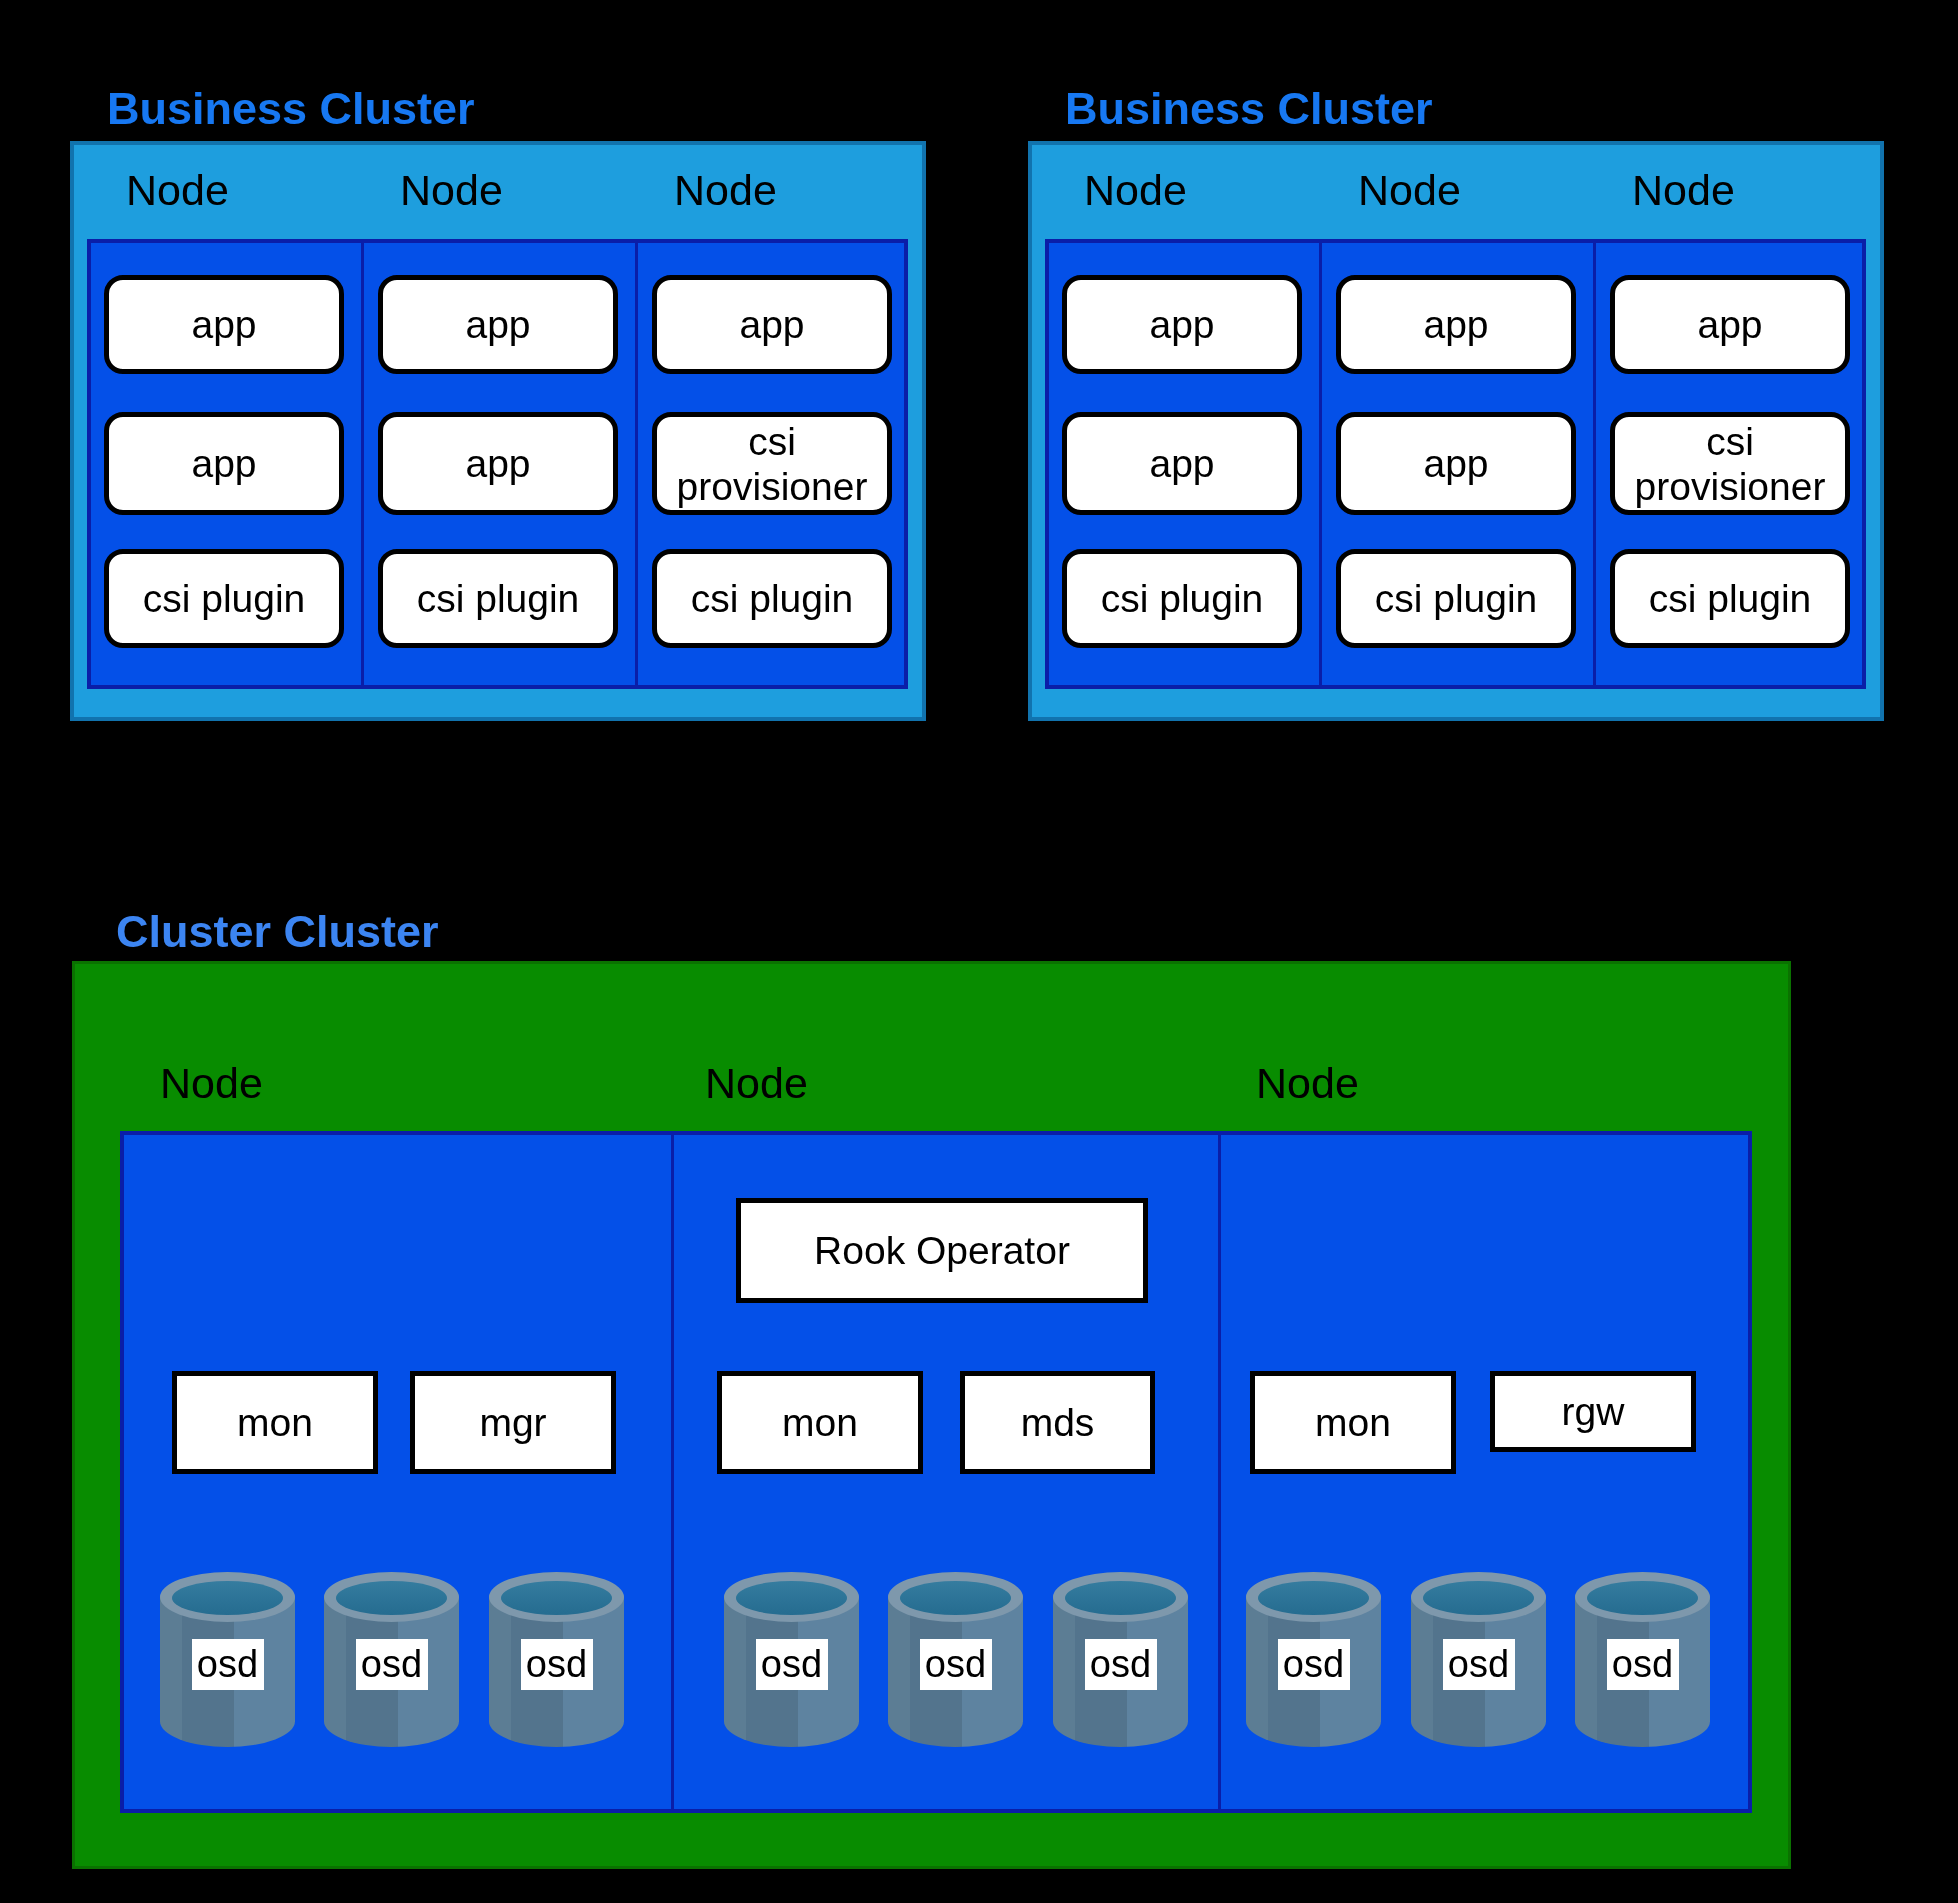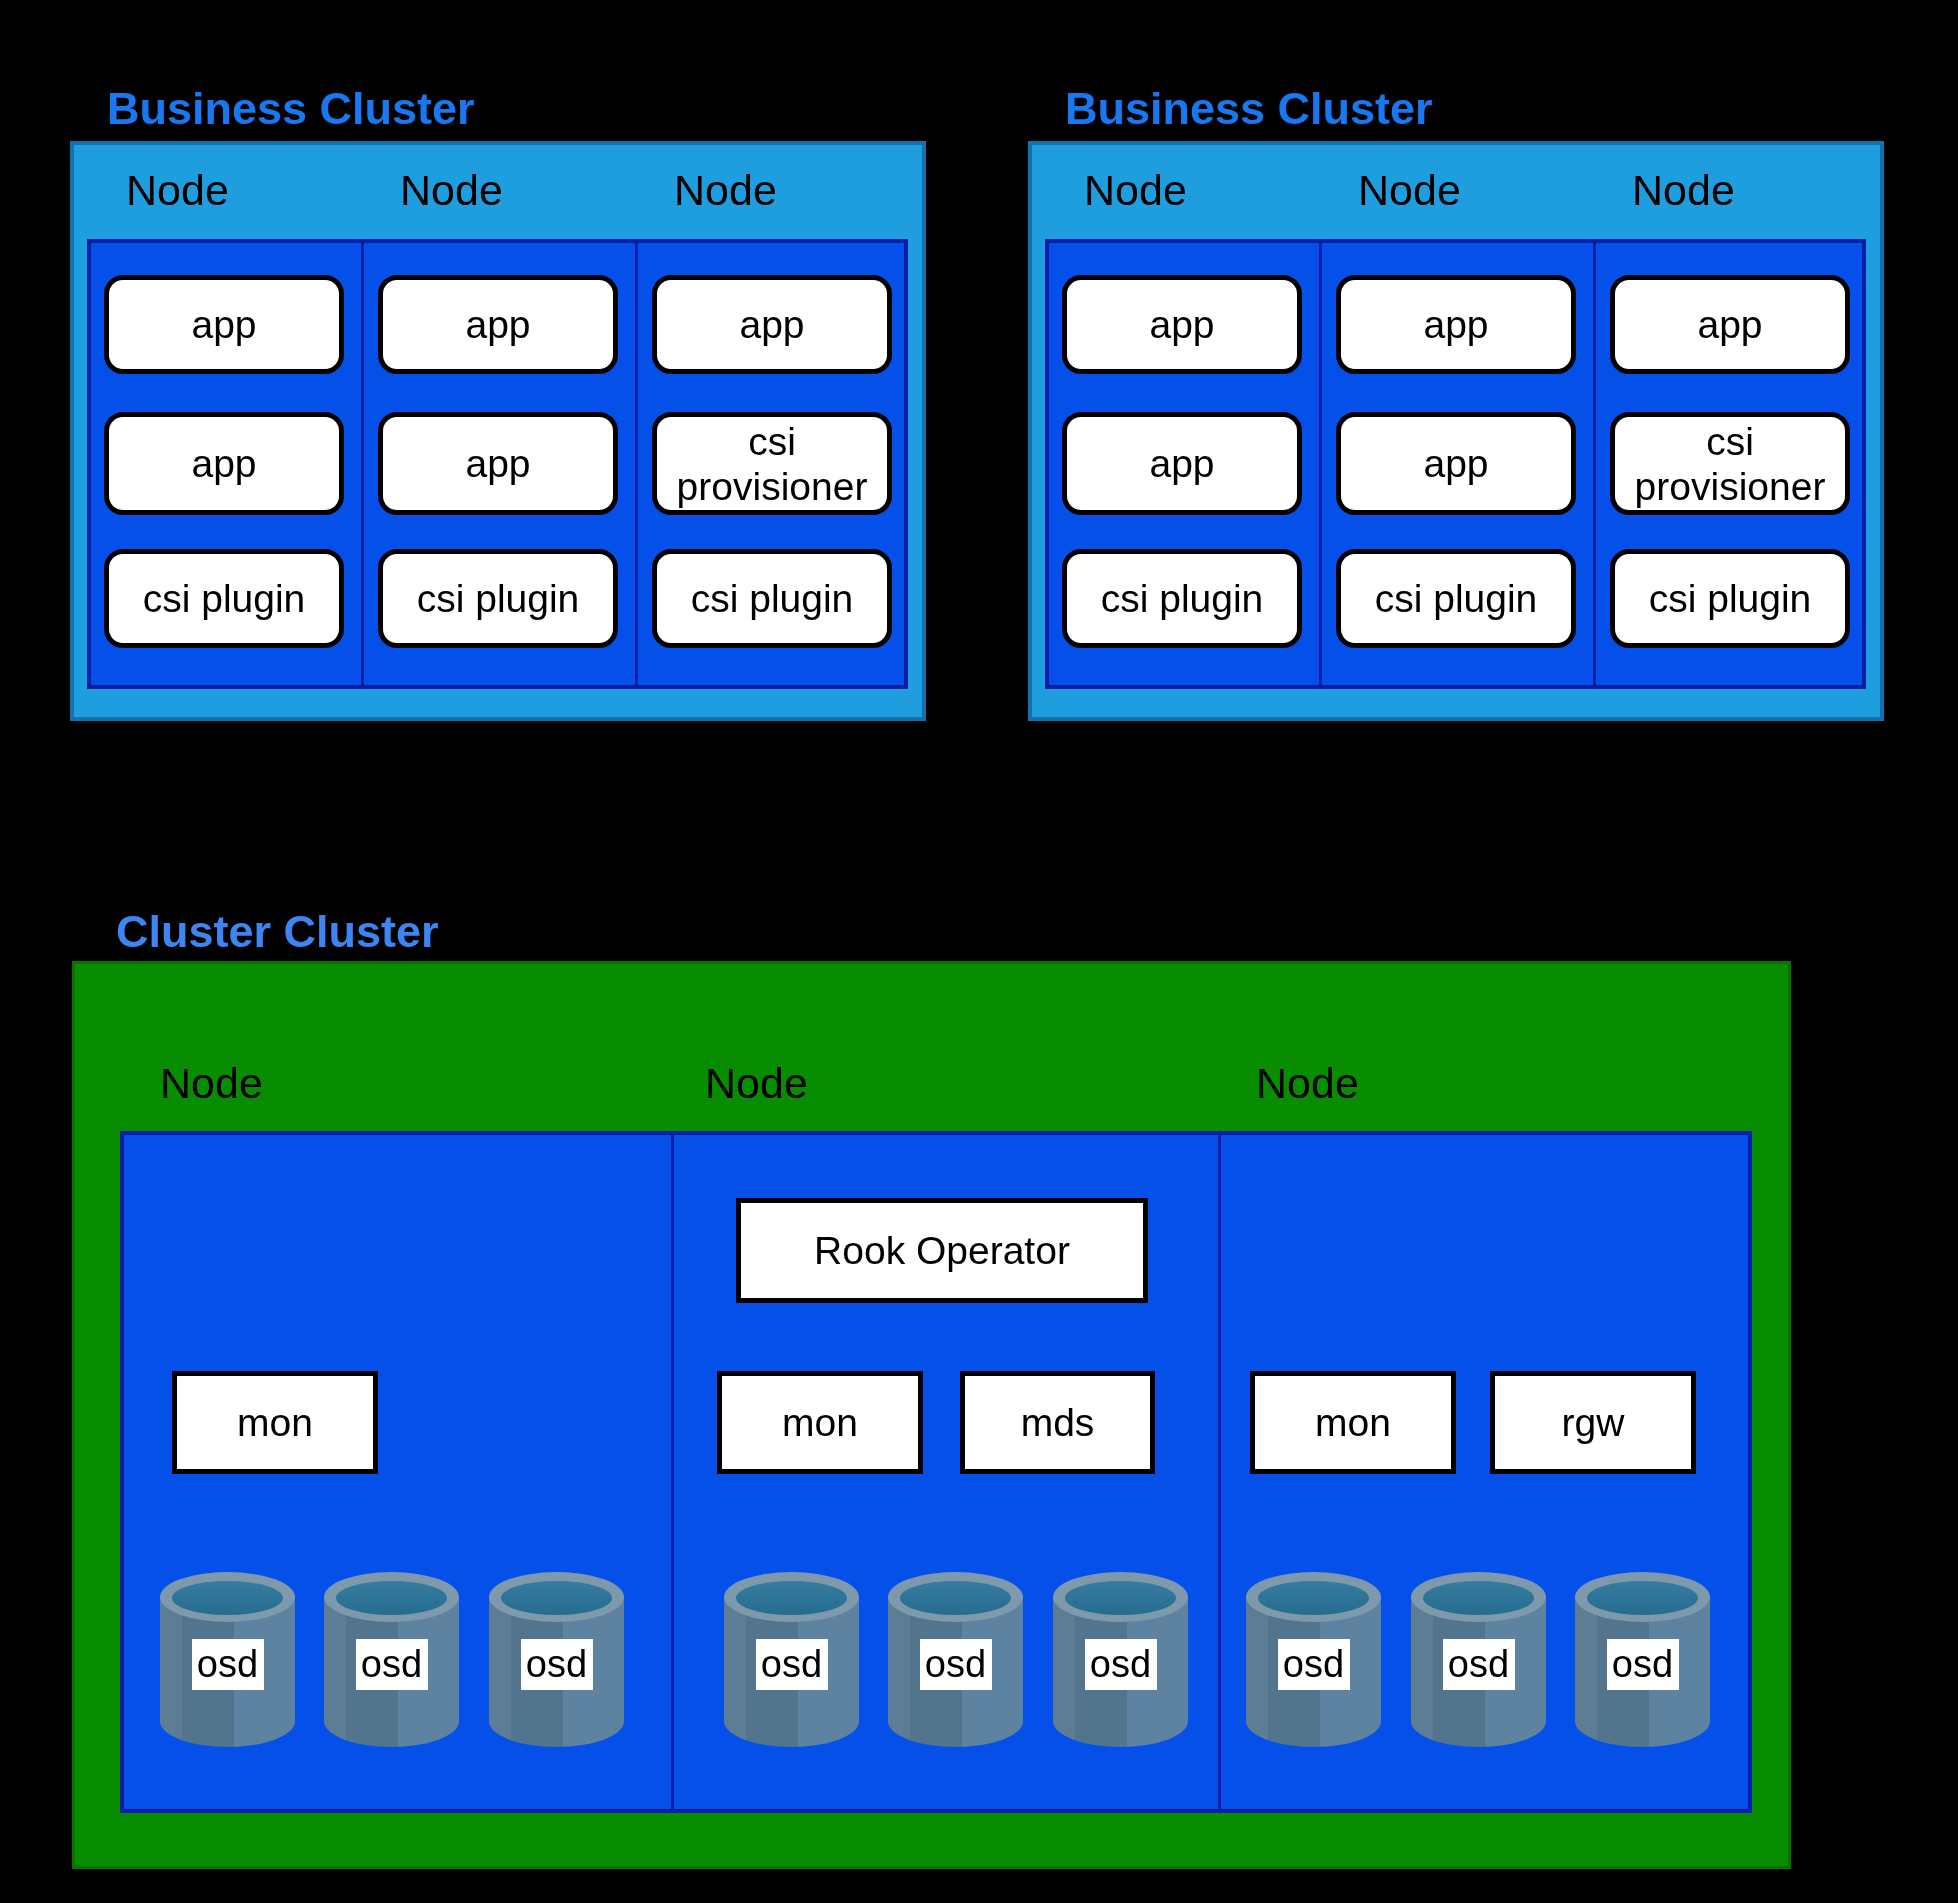--- a/index.html
+++ b/index.html
@@ -76,20 +76,21 @@
     </div>
     <div class="node-label" style="left: 52px; top: 24px; position: absolute;">Node</div>
     <div class="node-label" style="left: 326px; top: 24px; position: absolute;">Node</div>
     <div class="node-label" style="left: 600px; top: 24px; position: absolute;">Node</div>
   </div>
 <div class="green" style="left: 72px; top: 961px; width: 1713px; height: 902px; position: absolute;">
     <div class="inner" style="left: 45px; top: 167px; width: 1624px; height: 674px; position: absolute;">
       <div class="divider" style="left: 547px; width: 2.6px; position: absolute;"></div>
       <div class="divider" style="left: 1094px; width: 2.6px; position: absolute;"></div>
       <div class="sbox" style="left: 48px; top: 236px; width: 206px; height: 103px; position: absolute;">mon</div>
+      <div class="sbox" style="left: 286px; top: 236px; width: 206px; height: 103px; position: absolute;">mgr</div>
       <div class="cyl" style="left: 36px; top: 437px; position: absolute;">
         <div class="cyl-body" style="position: absolute;"></div>
         <div class="cyl-top" style="position: absolute;">
           <div class="cyl-hole" style="position: absolute;"></div>
         </div>
         <div class="osd-label" style="position: absolute;">osd</div>
       </div>
       <div class="cyl" style="left: 200px; top: 437px; position: absolute;">
         <div class="cyl-body" style="position: absolute;"></div>
         <div class="cyl-top" style="position: absolute;">
@@ -122,21 +123,21 @@
         <div class="osd-label" style="position: absolute;">osd</div>
       </div>
       <div class="cyl" style="left: 929px; top: 437px; position: absolute;">
         <div class="cyl-body" style="position: absolute;"></div>
         <div class="cyl-top" style="position: absolute;">
           <div class="cyl-hole" style="position: absolute;"></div>
         </div>
         <div class="osd-label" style="position: absolute;">osd</div>
       </div>
       <div class="sbox" style="left: 1126px; top: 236px; width: 206px; height: 103px; position: absolute;">mon</div>
-      <div class="sbox" style="left: 1366px; top: 236px; width: 206px; height: 103px; position: absolute;">rgw</div>
+      <div class="sbox" style="left: 1366px; top: 236px; width: 206px; height: 81px; position: absolute;">rgw</div>
       <div class="cyl" style="left: 1122px; top: 437px; position: absolute;">
         <div class="cyl-body" style="position: absolute;"></div>
         <div class="cyl-top" style="position: absolute;">
           <div class="cyl-hole" style="position: absolute;"></div>
         </div>
         <div class="osd-label" style="position: absolute;">osd</div>
       </div>
       <div class="cyl" style="left: 1287px; top: 437px; position: absolute;">
         <div class="cyl-body" style="position: absolute;"></div>
         <div class="cyl-top" style="position: absolute;">

